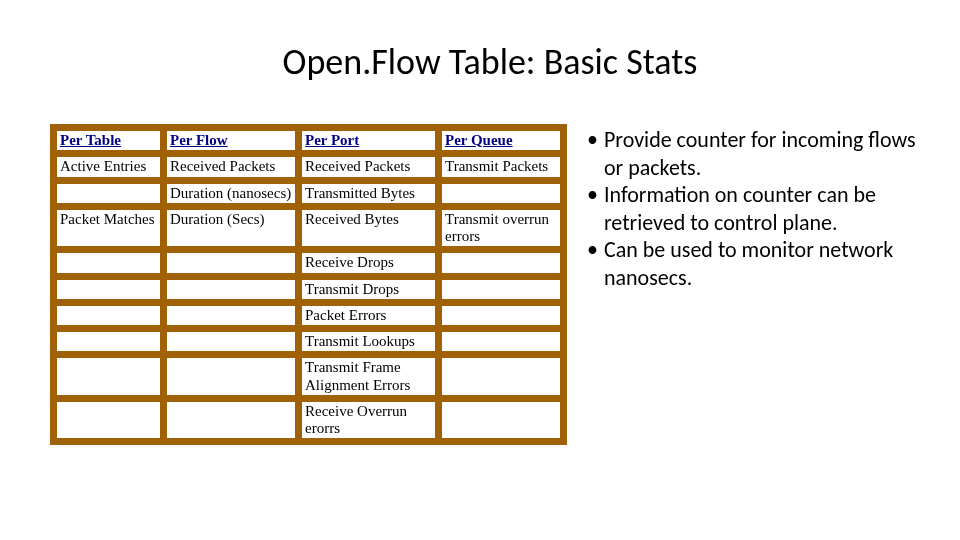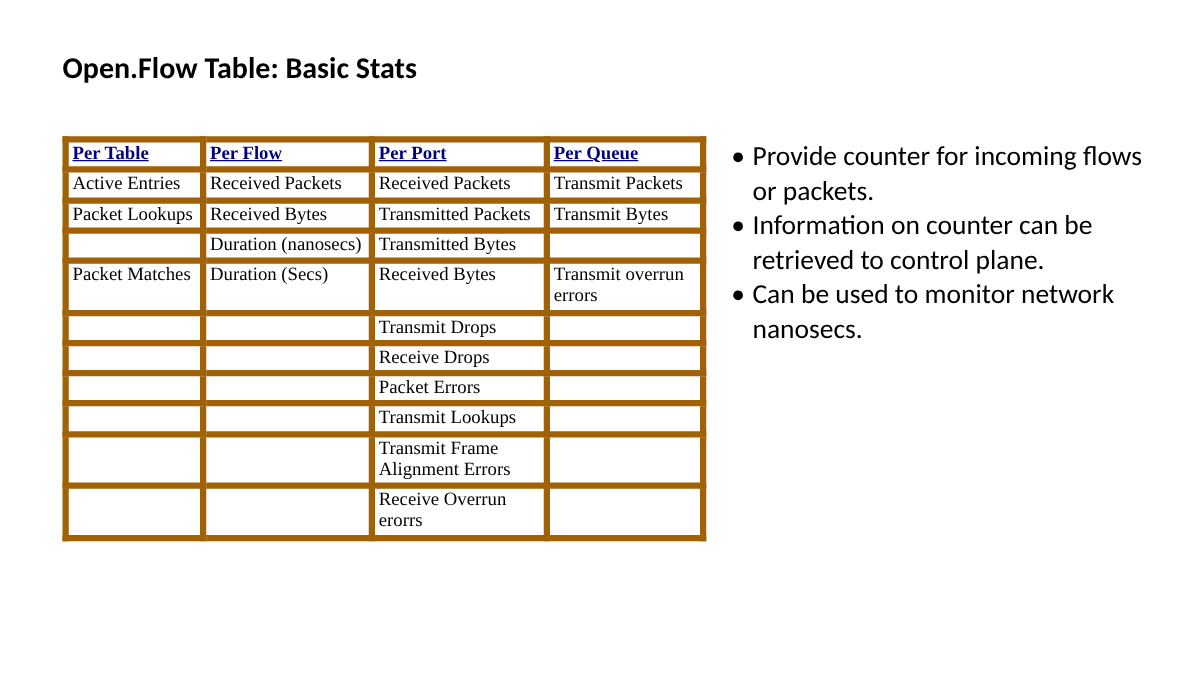--- a/index.html
+++ b/index.html
@@ -5,39 +5,40 @@
   * { margin: 0; padding: 0; box-sizing: border-box; }
   body {
     width: 960px;
     height: 540px;
     background: #fff;
     font-family: Calibri, Arial, sans-serif;
     color: #000;
     padding: 40px 30px 20px 50px;
   }
   .title {
-    font-size: 24px;
-    font-weight: 700;
+    font-size: 36px;
+    font-weight: 400;
     margin-bottom: 40px;
+    text-align: center;
   }
   .content {
     display: flex;
     gap: 20px;
     align-items: flex-start;
   }
   .table-wrap {
     flex: 0 0 auto;
   }
   table {
     border-collapse: collapse;
     font-family: "Times New Roman", Times, serif;
     font-size: 15px;
   }
   th, td {
-    border: 5px solid #a16207;
+    border: 7px solid #a16207;
     padding: 1px 3px;
     text-align: left;
     vertical-align: top;
     height: 20px;
     line-height: 1.15;
   }
   th {
     font-weight: bold;
     color: #000080;
     text-decoration: underline;
@@ -82,47 +83,41 @@
         </tr>
       </thead>
       <tbody>
         <tr>
           <td>Active Entries</td>
           <td>Received Packets</td>
           <td>Received Packets</td>
           <td>Transmit Packets</td>
         </tr>
         <tr>
-          <td>Packet Lookups</td>
-          <td>Received Bytes</td>
-          <td>Transmitted Packets</td>
-          <td>Transmit Bytes</td>
-        </tr>
-        <tr>
           <td></td>
           <td>Duration (nanosecs)</td>
           <td>Transmitted Bytes</td>
           <td></td>
         </tr>
         <tr>
           <td>Packet Matches</td>
           <td>Duration (Secs)</td>
           <td>Received Bytes</td>
           <td>Transmit overrun errors</td>
         </tr>
         <tr>
           <td></td>
           <td></td>
-          <td>Transmit Drops</td>
+          <td>Receive Drops</td>
           <td></td>
         </tr>
         <tr>
           <td></td>
           <td></td>
-          <td>Receive Drops</td>
+          <td>Transmit Drops</td>
           <td></td>
         </tr>
         <tr>
           <td></td>
           <td></td>
           <td>Packet Errors</td>
           <td></td>
         </tr>
         <tr>
           <td></td>

